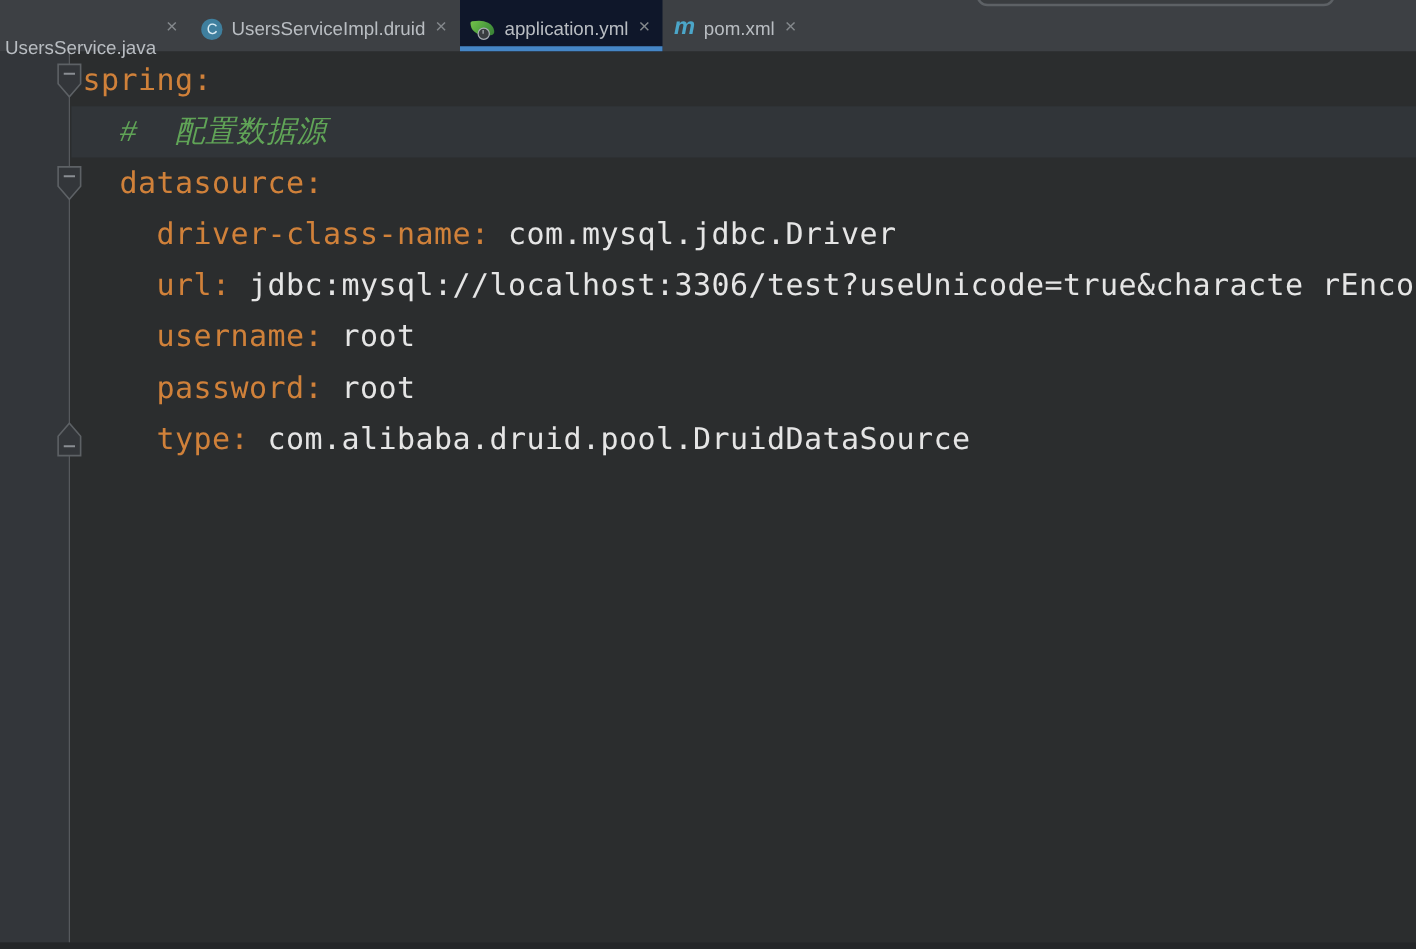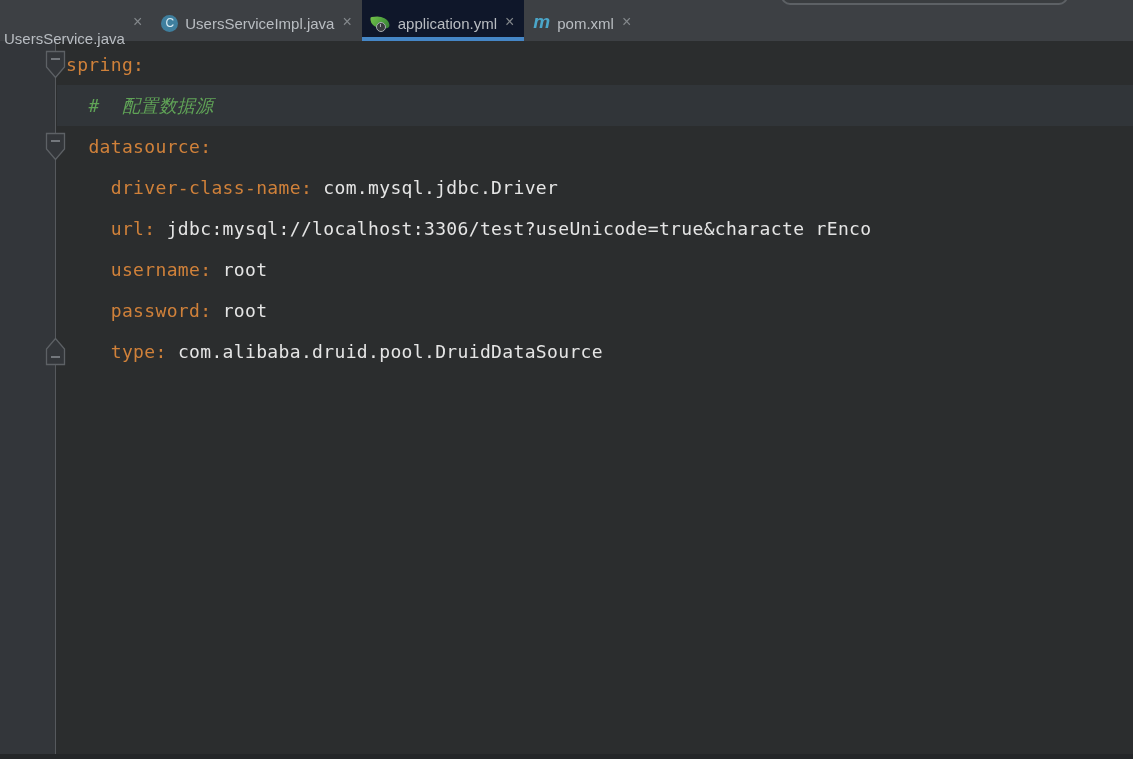--- a/index.html
+++ b/index.html
@@ -64,46 +64,46 @@
   }
 
   
   .gutter {
     position:absolute; left:0; top:41px; width:56px; height:713px;
     background:#33363a; border-right:1px solid #56595d; z-index:1;
   }
   .fold-marker { position:absolute; left:45px; z-index:2; }
   .code {
     position:absolute; left:57px; top:44px; width:1076px;
-    font-family:"DejaVu Sans Mono", monospace; font-size:18px;
+    font-family:"DejaVu Sans Mono", monospace; font-size:24px;
     line-height:41px; letter-spacing:0.35px; white-space:pre;
     color:#a9b7c6; z-index:0; overflow:hidden;
   }
   .line { height:41px; padding-left:9px; }
   .line.hl { background:#313539; }
   .tok-key { color:#d0813a; }
   .tok-val { color:#e5e5e5; }
-  .tok-comment { color:#60a457; font-style:italic; }
+  .tok-comment { color:#60a457; font-style:italic;font-family:Liberation Mono, monospace; }
 
   .bottom-strip {
     position:absolute; left:0; bottom:0; width:1133px; height:5px;
     background:#242628; z-index:4;
   }
 </style>
 </head>
 <body>
 
 <div class="tabbar" id="tabbar">
     <div class="tab first">
       <span class="label">UsersService.java</span>
       <span class="close">×</span>
     </div>
     <div class="tab">
       <span class="class-icon">C</span>
-      <span class="label">UsersServiceImpl.java</span>
+      <span class="label">UsersServiceImpl.druid</span>
       <span class="close">×</span>
     </div>
     <div class="tab active">
       <span class="spring-icon">
         <span class="leaf"></span>
         <span class="gear"></span>
       </span>
       <span class="label">application.yml</span>
       <span class="close">×</span>
     </div>

